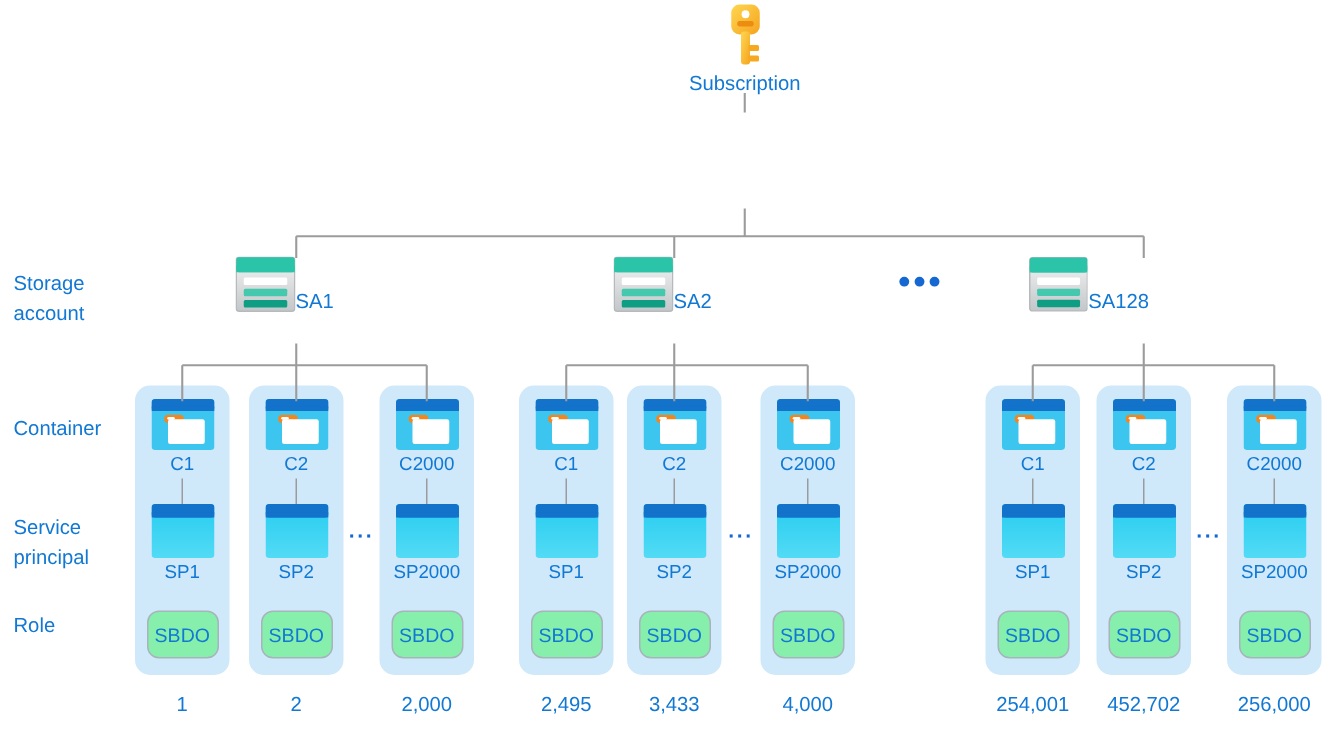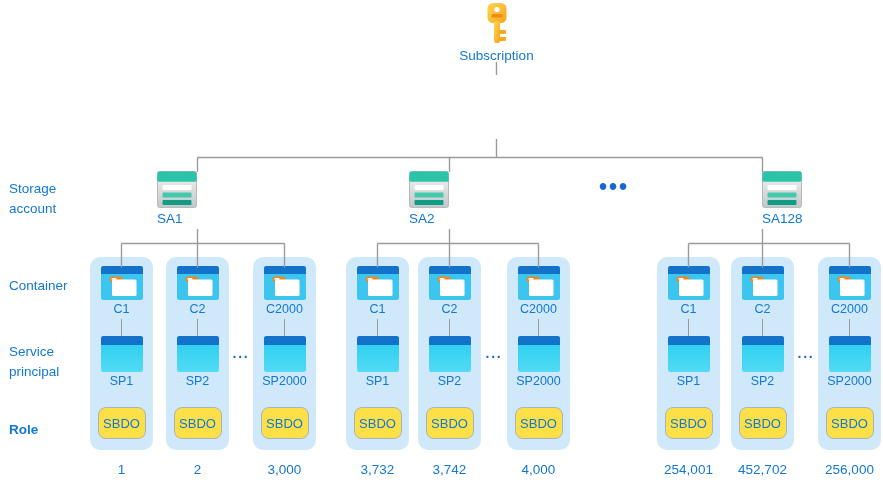--- a/index.html
+++ b/index.html
@@ -9,36 +9,36 @@
   
   #connectors{position:absolute;left:0;top:0;z-index:2;pointer-events:none;}
 
   
   .node{position:absolute;display:flex;flex-direction:column;align-items:center;z-index:3;}
   .node .nlabel{margin-top:2px;font-size:13.5px;color:#1178d4;white-space:nowrap;text-align:center;}
   #sub-node{left:436px;top:2px;width:121px;}
   #rg-node{left:436px;top:76px;width:121px;}
 
   
-  .sa-node{position:absolute;top:171px;width:80px;display:flex;flex-direction:column;align-items:flex-start;z-index:3;}
+  .sa-node{position:absolute;top:171px;width:80px;display:flex;flex-direction:row;align-items:flex-end;z-index:3;}
   .sa-node .nlabel{margin-top:3px;font-size:13.5px;color:#1178d4;white-space:nowrap;}
-  #sa-0{left:157px;} #sa-1{left:409px;} #sa-2{left:762px;}
+  #sa-0{left:157px;} #sa-1{left:409px;} #sa-2{left:686px;}
 
   
   .row-label{position:absolute;left:9px;width:92px;font-size:13.5px;line-height:20px;color:#1178d4;z-index:3;}
   #rl-storage{top:179px;} #rl-container{top:276px;} #rl-sp{top:342px;}
-  #rl-role{top:420px;font-weight:bold;} #rl-assign{top:453px;}
+  #rl-role{top:407px;} #rl-assign{top:453px;}
 
   
   .col{position:absolute;top:257px;width:63px;display:flex;flex-direction:column;align-items:center;z-index:1;}
   .card{width:63px;height:193px;border-radius:10px;background:#cfe9fb;display:flex;flex-direction:column;align-items:center;}
   .card .cicon{margin-top:9px;}
   .card .clabel{margin-top:2px;height:17px;font-size:12.5px;color:#1178d4;white-space:nowrap;}
   .card .vline{width:1.5px;height:17px;background:#9b9b9b;}
-  .card .rolebox{margin-top:16px;width:46px;height:30px;background:#fde047;border:1.5px solid #a8b3bc;
+  .card .rolebox{margin-top:16px;width:46px;height:30px;background:#86efac;border:1.5px solid #a8b3bc;
     border-radius:8px;display:flex;align-items:center;justify-content:center;
     font-size:13px;color:#1178d4;}
   .assign-num{margin-top:12px;font-size:13.5px;color:#1178d4;white-space:nowrap;}
 
   #col-00{left:90px;}  #col-01{left:166px;} #col-02{left:253px;}
   #col-10{left:346px;} #col-11{left:418px;} #col-12{left:507px;}
   #col-20{left:657px;} #col-21{left:731px;} #col-22{left:818px;}
 
   
   .big-ellipsis{position:absolute;top:174px;left:590px;width:48px;text-align:center;
@@ -214,52 +214,52 @@
           <use href="#ic-container"></use>
         </svg>
       <div class="clabel">C2000</div>
       <div class="vline"></div>
       <svg width="42" height="36">
           <use href="#ic-sp"></use>
         </svg>
       <div class="clabel">SP2000</div>
       <div class="rolebox">SBDO</div>
     </div>
-    <div class="assign-num">3,000</div>
+    <div class="assign-num">2,000</div>
   </div>
 
   <div class="col" id="col-10">
     <div class="card">
       <svg class="cicon" width="42" height="34">
           <use href="#ic-container"></use>
         </svg>
       <div class="clabel">C1</div>
       <div class="vline"></div>
       <svg width="42" height="36">
           <use href="#ic-sp"></use>
         </svg>
       <div class="clabel">SP1</div>
       <div class="rolebox">SBDO</div>
     </div>
-    <div class="assign-num">3,732</div>
+    <div class="assign-num">2,495</div>
   </div>
   <div class="col" id="col-11">
     <div class="card">
       <svg class="cicon" width="42" height="34">
           <use href="#ic-container"></use>
         </svg>
       <div class="clabel">C2</div>
       <div class="vline"></div>
       <svg width="42" height="36">
           <use href="#ic-sp"></use>
         </svg>
       <div class="clabel">SP2</div>
       <div class="rolebox">SBDO</div>
     </div>
-    <div class="assign-num">3,742</div>
+    <div class="assign-num">3,433</div>
   </div>
   <div class="col" id="col-12">
     <div class="card">
       <svg class="cicon" width="42" height="34">
           <use href="#ic-container"></use>
         </svg>
       <div class="clabel">C2000</div>
       <div class="vline"></div>
       <svg width="42" height="36">
           <use href="#ic-sp"></use>

